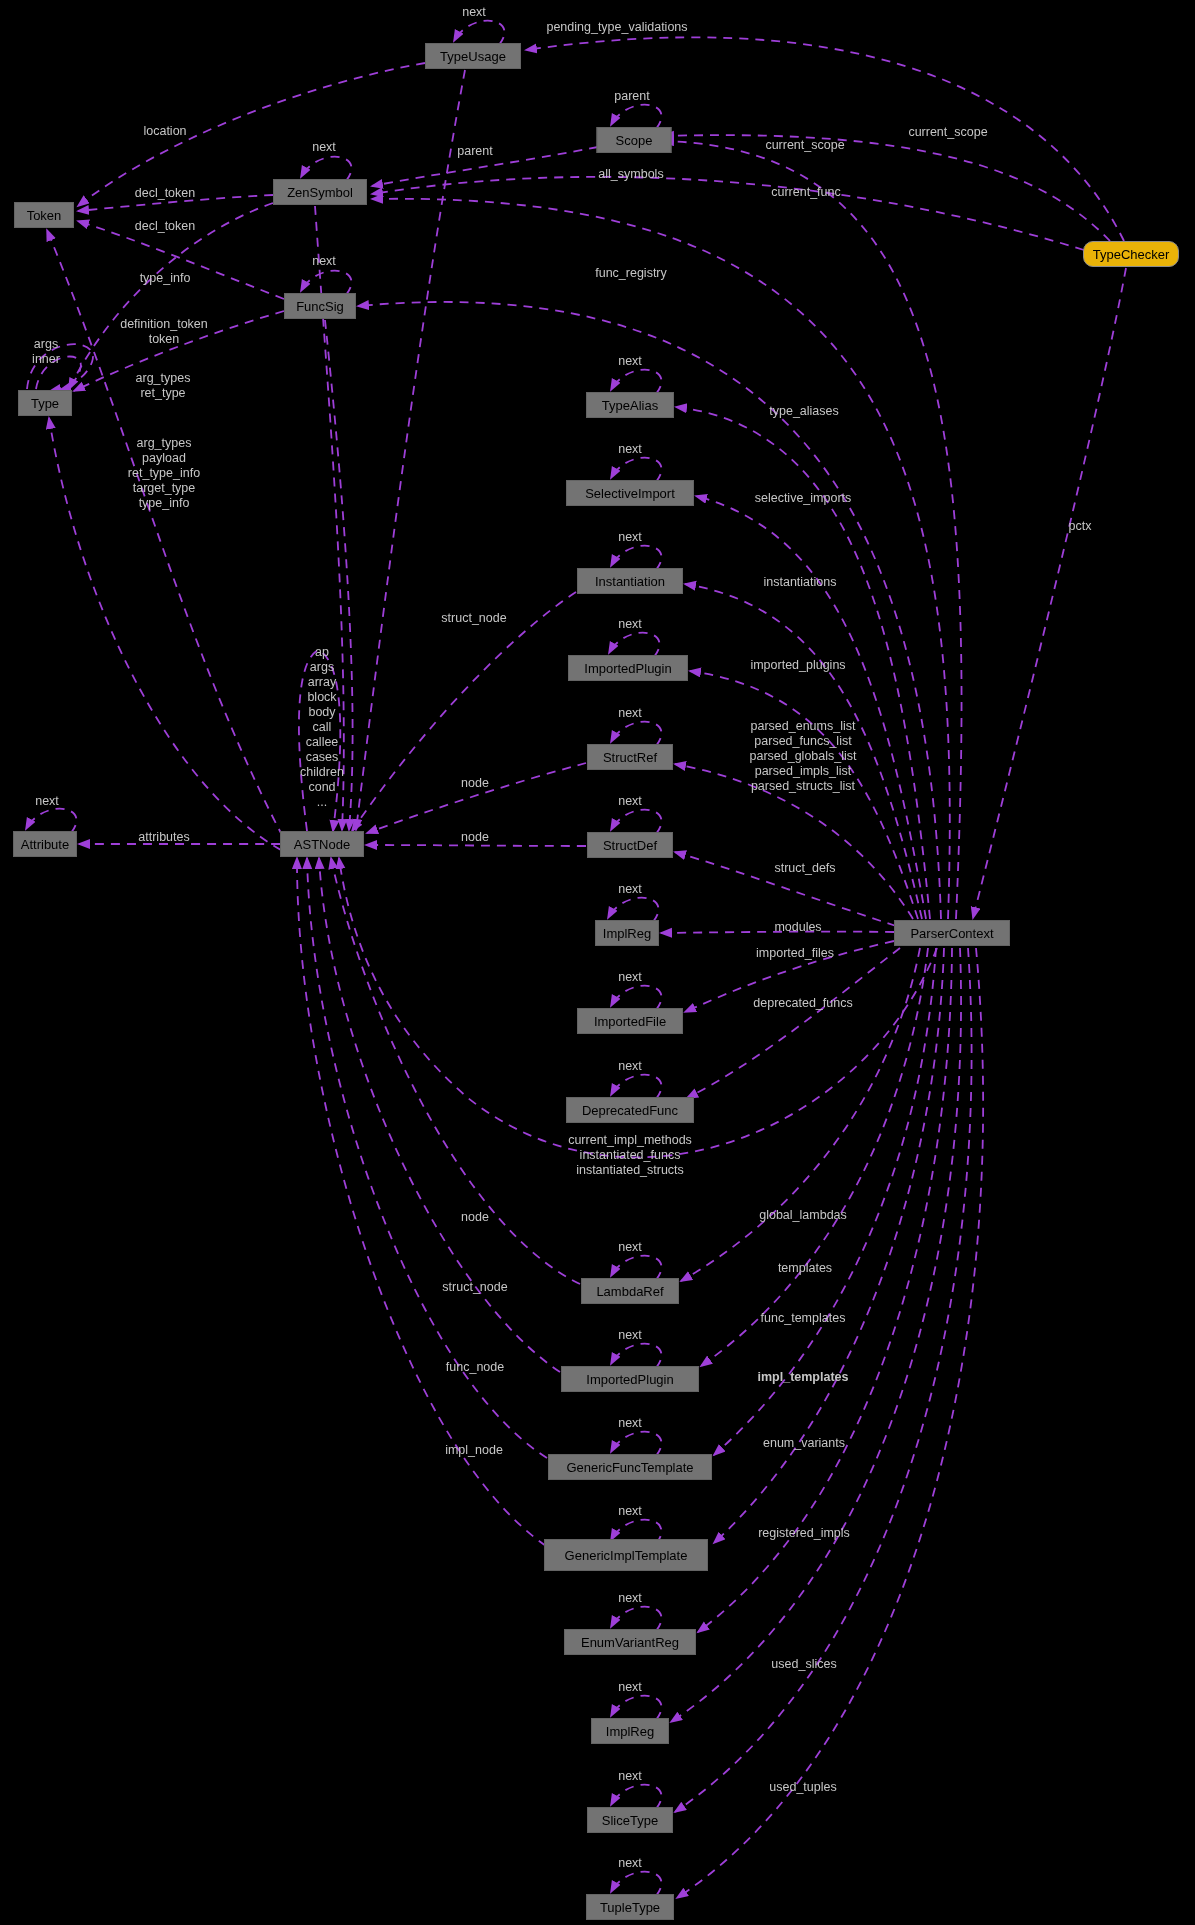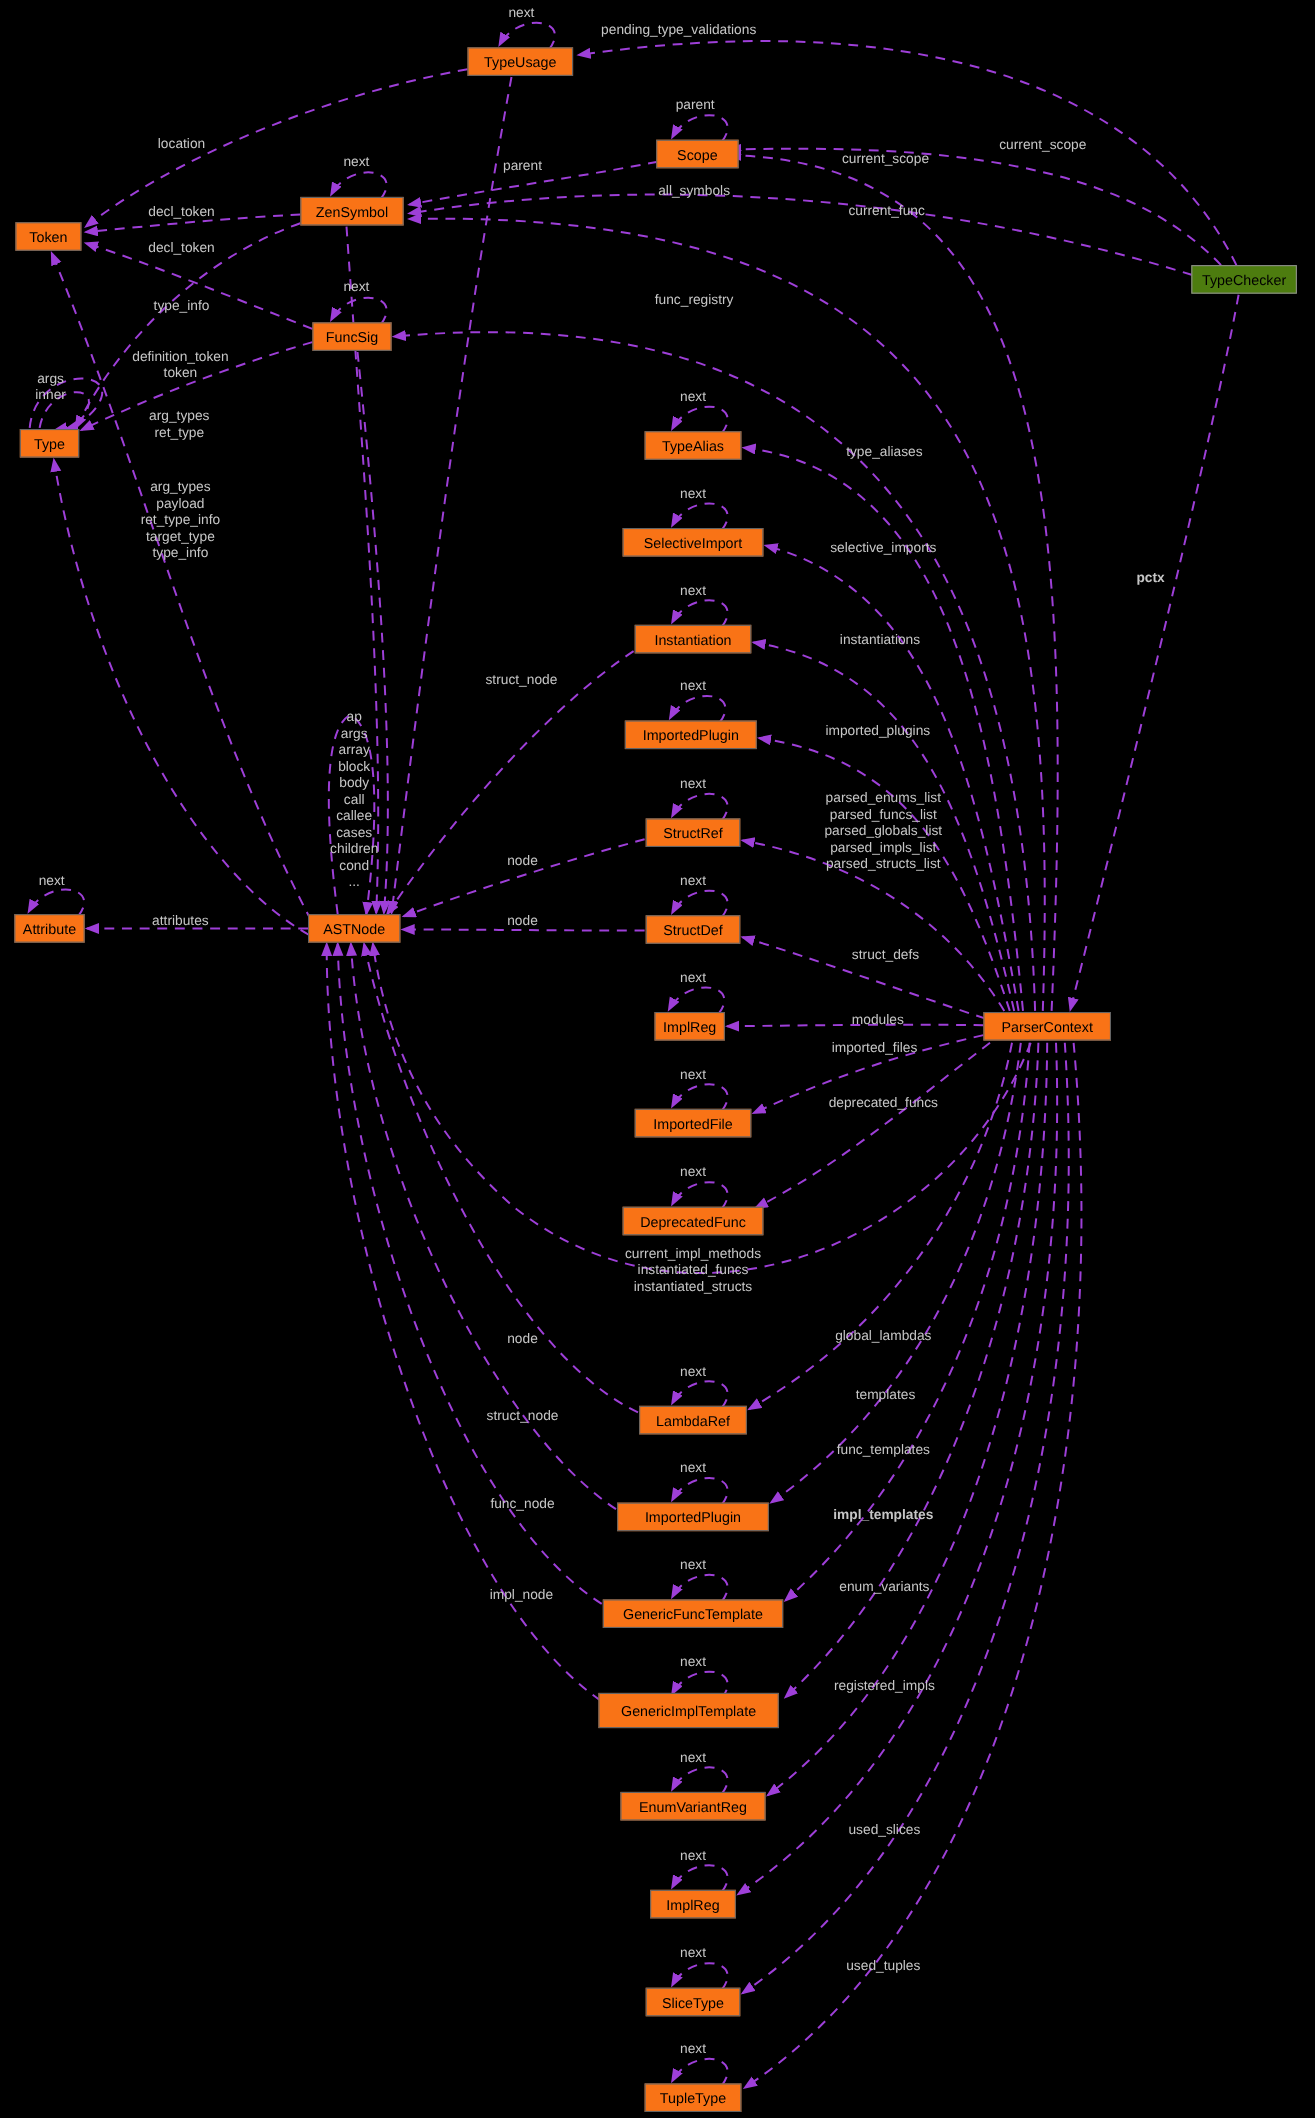--- a/index.html
+++ b/index.html
@@ -1,23 +1,23 @@
 <!DOCTYPE html>
 <html><head>
 <meta charset="utf-8">
 <style>
   html,body{margin:0;padding:0;background:#000;}
   #canvas{position:relative;width:1195px;height:1925px;background:#000;overflow:hidden;
           font-family:"Liberation Sans",sans-serif;}
   #edges-svg{position:absolute;left:0;top:0;width:1195px;height:1925px;}
   .edge{fill:none;stroke-width:1.8px;stroke-dasharray:9,7;}
   .node{position:absolute;transform:translate(-50%,-50%);display:flex;align-items:center;
-        justify-content:center;box-sizing:border-box;background:#f97316;border:1px solid #646464;
+        justify-content:center;box-sizing:border-box;background:#737373;border:1px solid #646464;
         color:#000;font-size:13px;white-space:nowrap;z-index:3;}
-  .node.highlight{background:#4d7c0f;border-color:#8d8d8d;}
+  .node.highlight{background:#eab308;border-color:#8d8d8d;border-radius:10px;}
   .elabel{position:absolute;transform:translate(-50%,-50%);color:#c6c6c6;font-size:12.5px;
           line-height:15px;white-space:pre-line;text-align:center;z-index:2;}
 </style>
 </head>
 <body>
 
 <div id="canvas">
   <svg id="edges-svg" viewBox="0 0 1195 1925" xmlns="http://www.w3.org/2000/svg">
     <defs>
       <marker id="arrow" markerUnits="userSpaceOnUse" markerWidth="16" markerHeight="14" refX="11" refY="5" orient="auto">
@@ -175,21 +175,21 @@
 token</div>
       <div class="elabel" style="left: 163px; top: 386px;">arg_types
 ret_type</div>
       <div class="elabel" style="left: 164px; top: 473px;">arg_types
 payload
 ret_type_info
 target_type
 type_info</div>
       <div class="elabel" style="left: 164px; top: 837px;">attributes</div>
       <div class="elabel" style="left: 631px; top: 273px;">func_registry</div>
-      <div class="elabel" style="left: 1046px; top: 526px; font-weight: bold;">pctx</div>
+      <div class="elabel" style="left: 1080px; top: 526px;">pctx</div>
       <div class="elabel" style="left: 804px; top: 411px;">type_aliases</div>
       <div class="elabel" style="left: 803px; top: 498px;">selective_imports</div>
       <div class="elabel" style="left: 800px; top: 582px;">instantiations</div>
       <div class="elabel" style="left: 798px; top: 665px;">imported_plugins</div>
       <div class="elabel" style="left: 803px; top: 756px;">parsed_enums_list
 parsed_funcs_list
 parsed_globals_list
 parsed_impls_list
 parsed_structs_list</div>
       <div class="elabel" style="left: 805px; top: 868px;">struct_defs</div>

